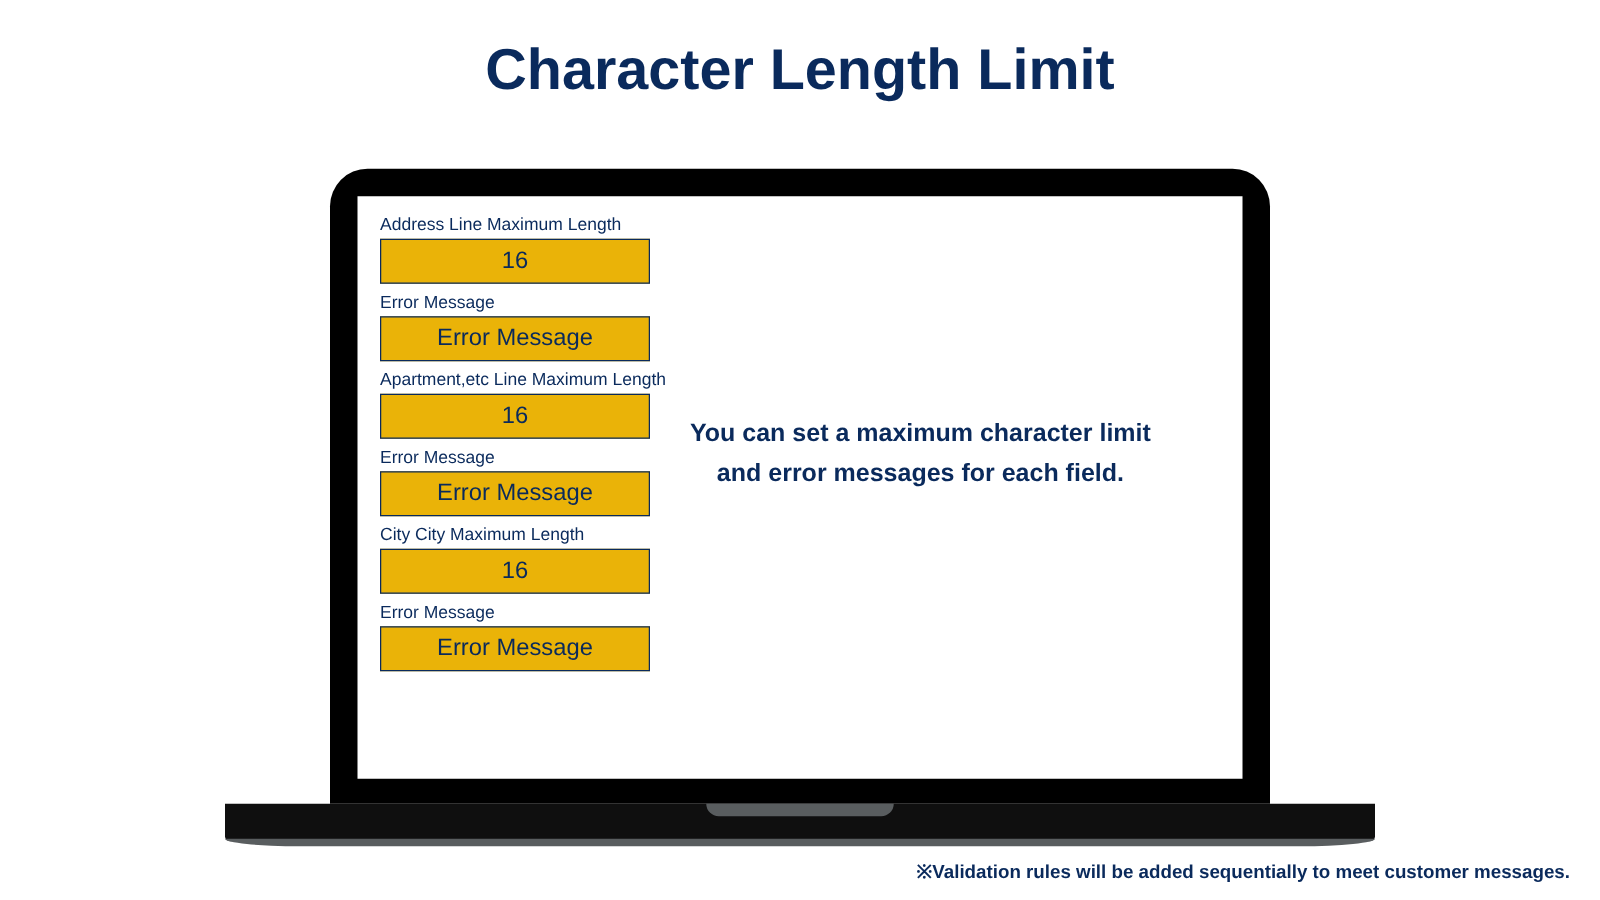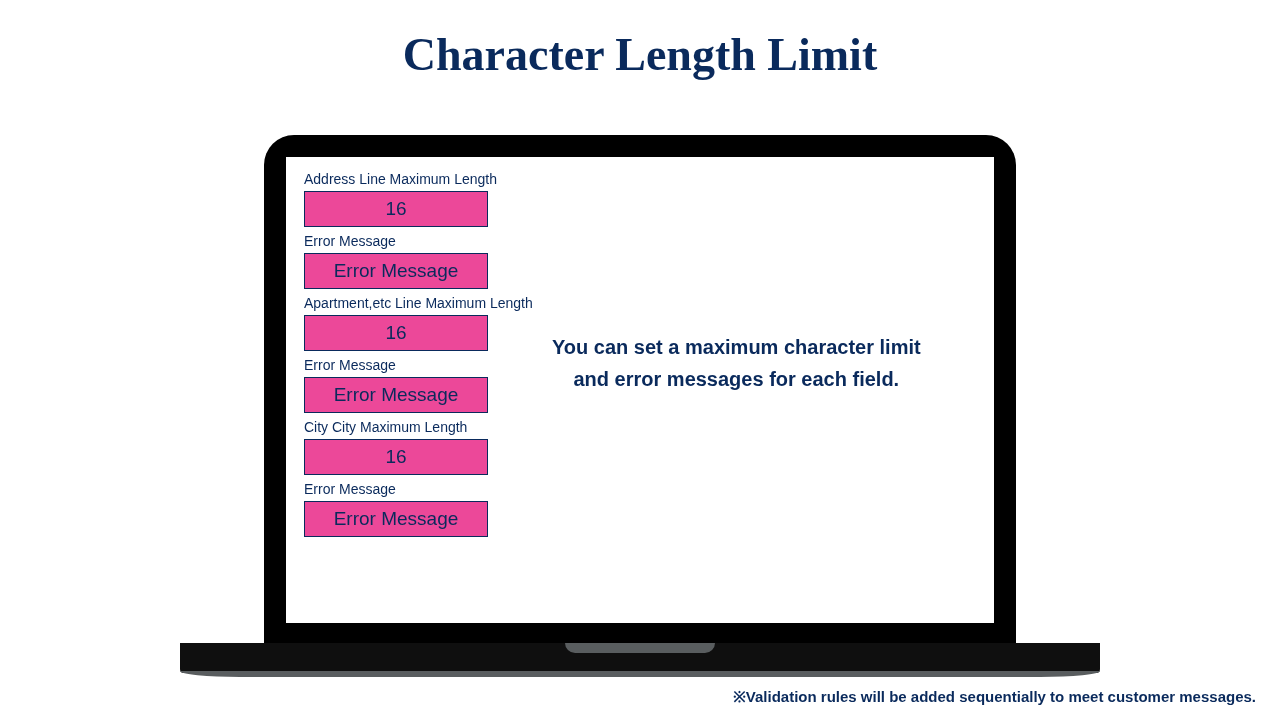--- a/index.html
+++ b/index.html
@@ -14,21 +14,20 @@
       height: 720px;
       position: relative;
       overflow: hidden;
     }
     .page-title {
       text-align: center;
       color: #0a2a5c;
       font-size: 46px;
       font-weight: bold;
       margin-top: 28px;
-      font-family: Liberation Serif, serif;
     }
     .laptop-container {
       position: absolute;
       left: 50%;
       transform: translateX(-50%);
       top: 135px;
       width: 920px;
     }
     .laptop-screen-outer {
       background: #000000;
@@ -51,27 +50,27 @@
     .field-label {
       font-size: 14px;
       color: #0a2a5c;
       margin-bottom: 4px;
       margin-top: 6px;
     }
     .field-label:first-child {
       margin-top: 0;
     }
     .field-input {
-      width: 184px;
+      width: 216px;
       border: 1px solid #0a2a5c;
       padding: 6px 4px;
       font-size: 19px;
       color: #0a2a5c;
       text-align: center;
-      background: #ec4899;
+      background: #eab308;
       font-family: Arial, sans-serif;
     }
     .desc-column {
       flex: 1;
       display: flex;
       align-items: flex-start;
       justify-content: flex-start;
       padding-top: 160px;
     }
     .desc-text {

